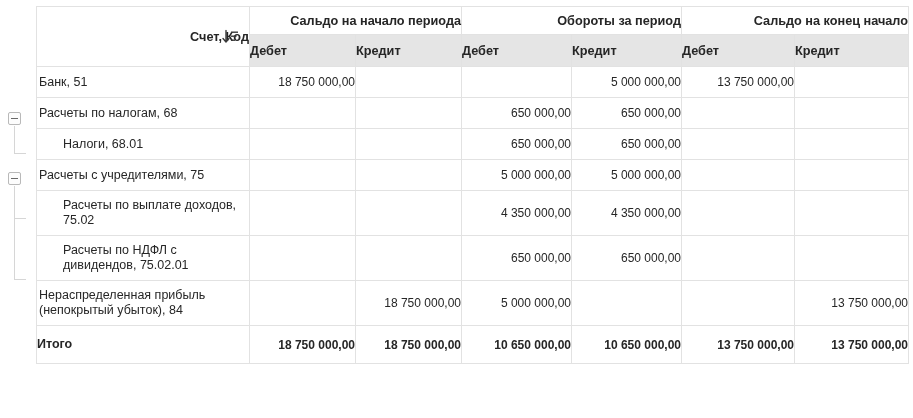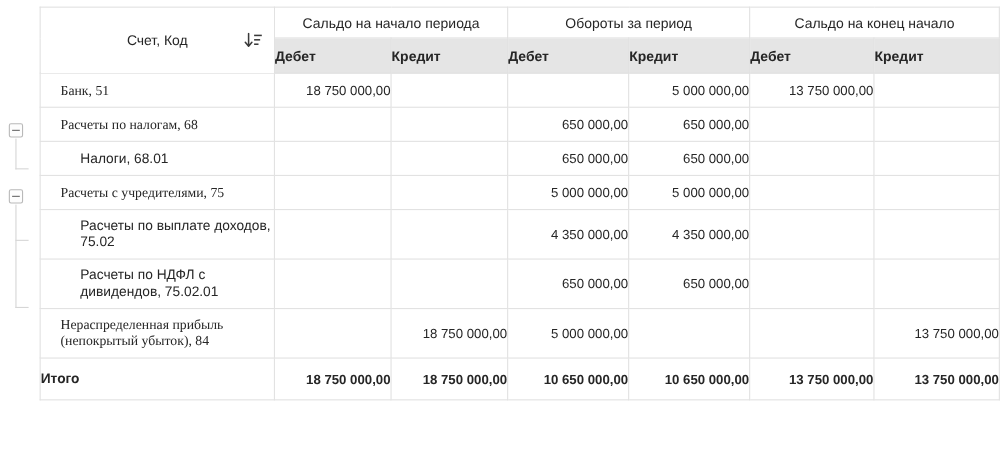--- a/index.html
+++ b/index.html
@@ -73,23 +73,23 @@
   }
   table.report td, table.report th {
     border: 1px solid #e2e2e2;
     padding: 0;
     vertical-align: middle;
     box-sizing: border-box;
   }
 
   
   .hdr-group {
-    font-weight: normal;
+    font-weight: bold;
     font-size: 12.7px;
-    text-align: center;
+    text-align: right;
     padding: 9px 10px 9px 11px;
     height: 28px;
     background: #ffffff;
     white-space: nowrap;
   }
   .hdr-sub {
     font-weight: bold;
     font-size: 12.7px;
     text-align: left;
     padding: 8px 10px 8px 11px;
@@ -113,22 +113,22 @@
     cursor: pointer;
   }
 
   
   td.name {
     padding: 9px 8px 9px 11px;
     font-size: 12.5px;
     line-height: 15px;
     text-align: left;
   }
-  td.name.lvl1 { padding-left: 18px; font-family: Liberation Serif, serif; }
-  td.name.lvl2 { padding-left: 36px; }
+  td.name.lvl1 { padding-left: 2px; }
+  td.name.lvl2 { padding-left: 26px; }
   td.num {
     padding: 9px 11px 9px 8px;
     font-size: 12px;
     text-align: right;
     white-space: nowrap;
   }
   tr.total td {
     font-weight: bold;
     padding-top: 11px;
     padding-bottom: 11px;

